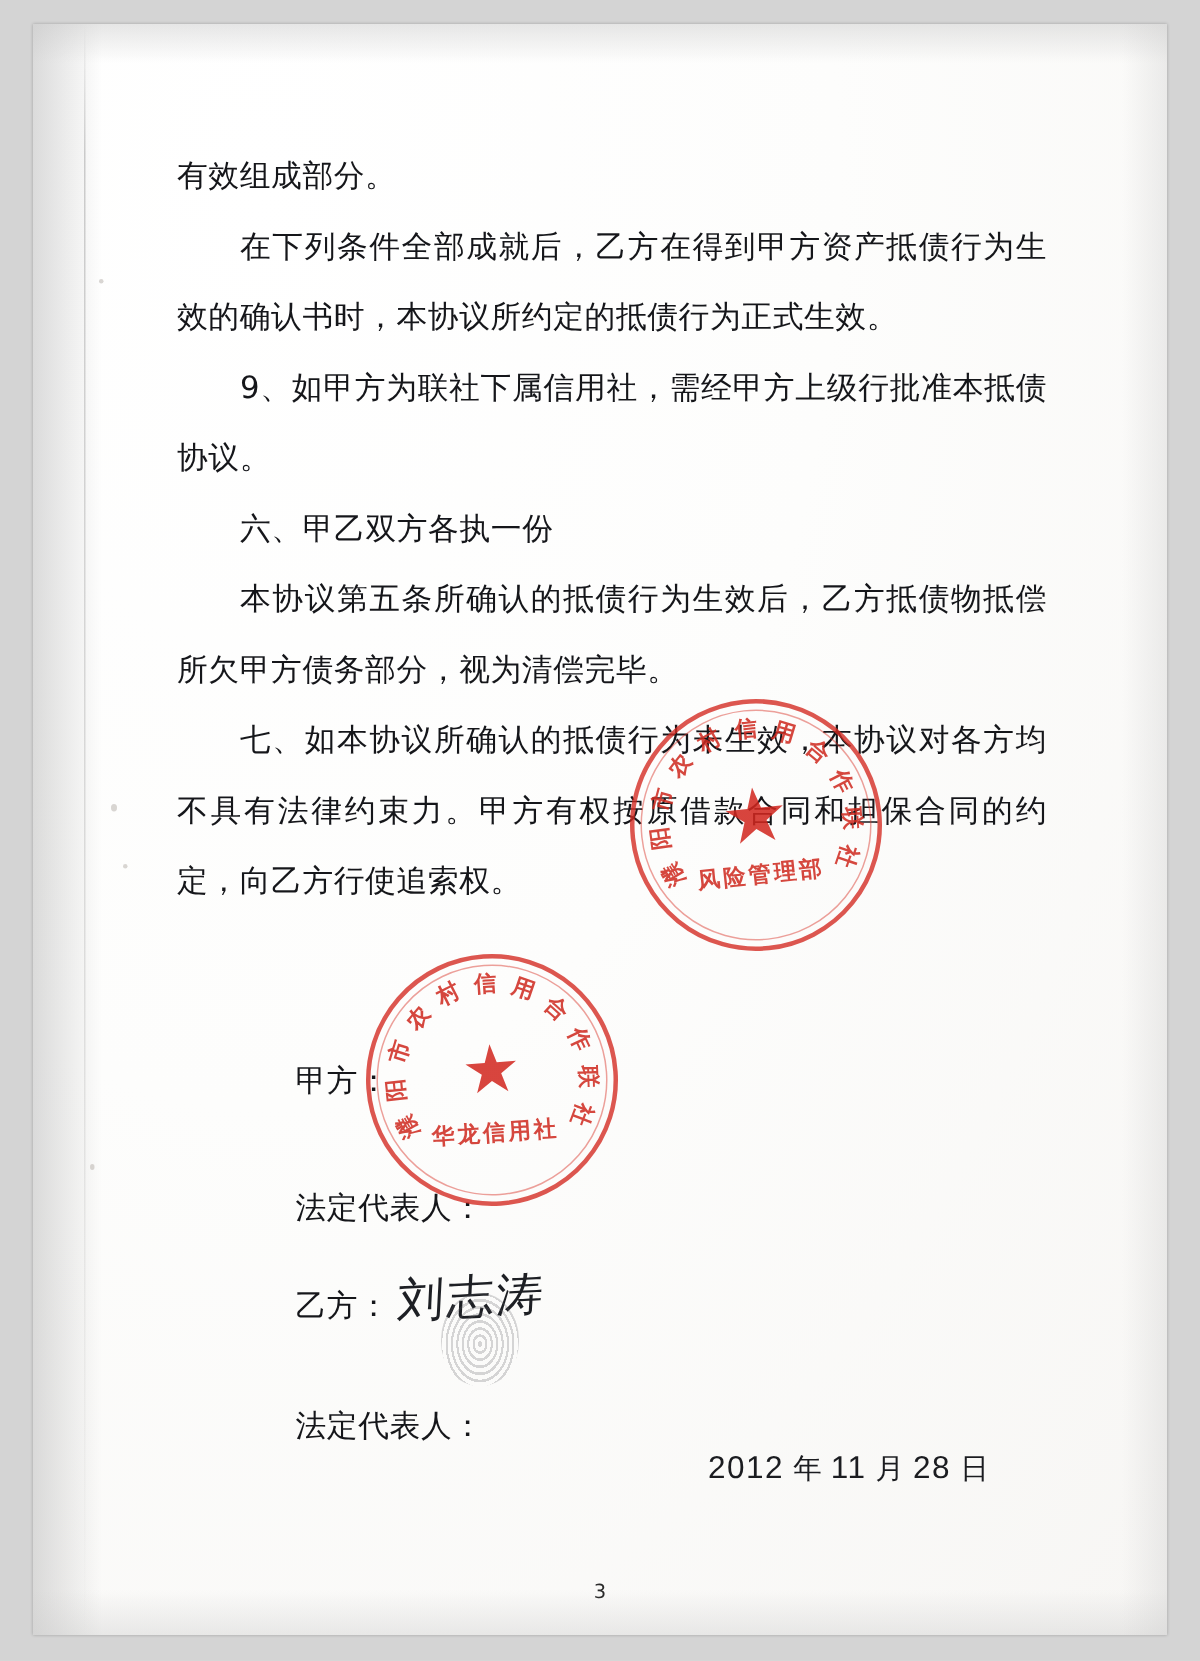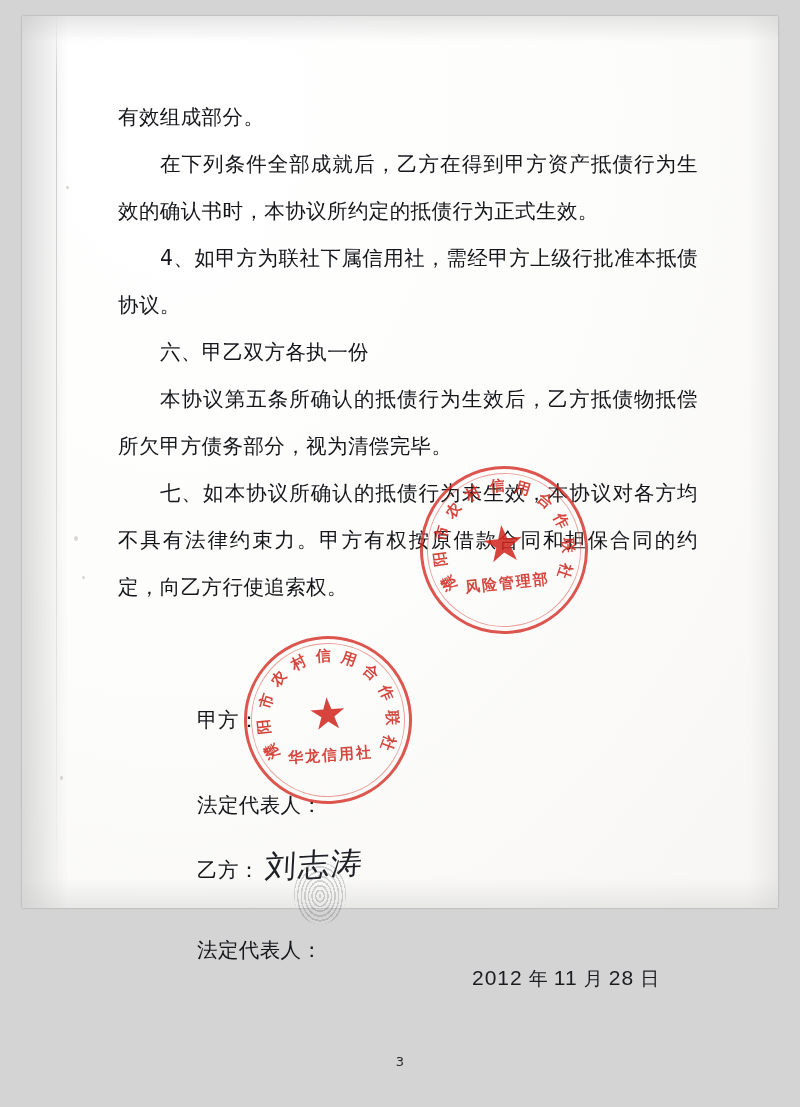--- a/index.html
+++ b/index.html
@@ -20,21 +20,21 @@
     height: 1107px;
     background: #d4d4d4;
   }
 
   
   #sheet {
     position: absolute;
     left: 22px;
     top: 16px;
     width: 756px;
-    height: 892px;
+    height: 1074px;
     background:
       radial-gradient(ellipse at 20% 10%, #ffffff 0%, #fdfdfc 45%, #f7f6f4 100%);
     box-shadow: 0 0 2px rgba(0,0,0,0.25);
   }
 
   
   .shade {
     position: absolute;
     pointer-events: none;
   }
@@ -238,21 +238,21 @@
     <div class="fold-line"></div>
 
     <div class="speck" style="left:44px; top:170px; width:3px; height:3px;"></div>
     <div class="speck" style="left:52px; top:520px; width:4px; height:5px;"></div>
     <div class="speck" style="left:60px; top:560px; width:3px; height:3px;"></div>
     <div class="speck" style="left:38px; top:760px; width:3px; height:4px;"></div>
 
     <div id="body-text">
       <p class="para noindent">有效组成部分。</p>
       <p class="para">在下列条件全部成就后，乙方在得到甲方资产抵债行为生效的确认书时，本协议所约定的抵债行为正式生效。</p>
-      <p class="para">4、如甲方为联社下属信用社，需经甲方上级行批准本抵债协议。</p>
+      <p class="para">9、如甲方为联社下属信用社，需经甲方上级行批准本抵债协议。</p>
       <p class="para">六、甲乙双方各执一份</p>
       <p class="para">本协议第五条所确认的抵债行为生效后，乙方抵债物抵偿所欠甲方债务部分，视为清偿完毕。</p>
       <p class="para">七、如本协议所确认的抵债行为未生效，本协议对各方均不具有法律约束力。甲方有权按原借款合同和担保合同的约定，向乙方行使追索权。</p>
     </div>
 
     <div class="sig-line" id="sig-party-a">甲方：</div>
     <div class="sig-line" id="sig-rep-a">法定代表人：</div>
     <div class="sig-line" id="sig-party-b">乙方：</div>
     <div class="sig-line" id="sig-rep-b">法定代表人：</div>
 

